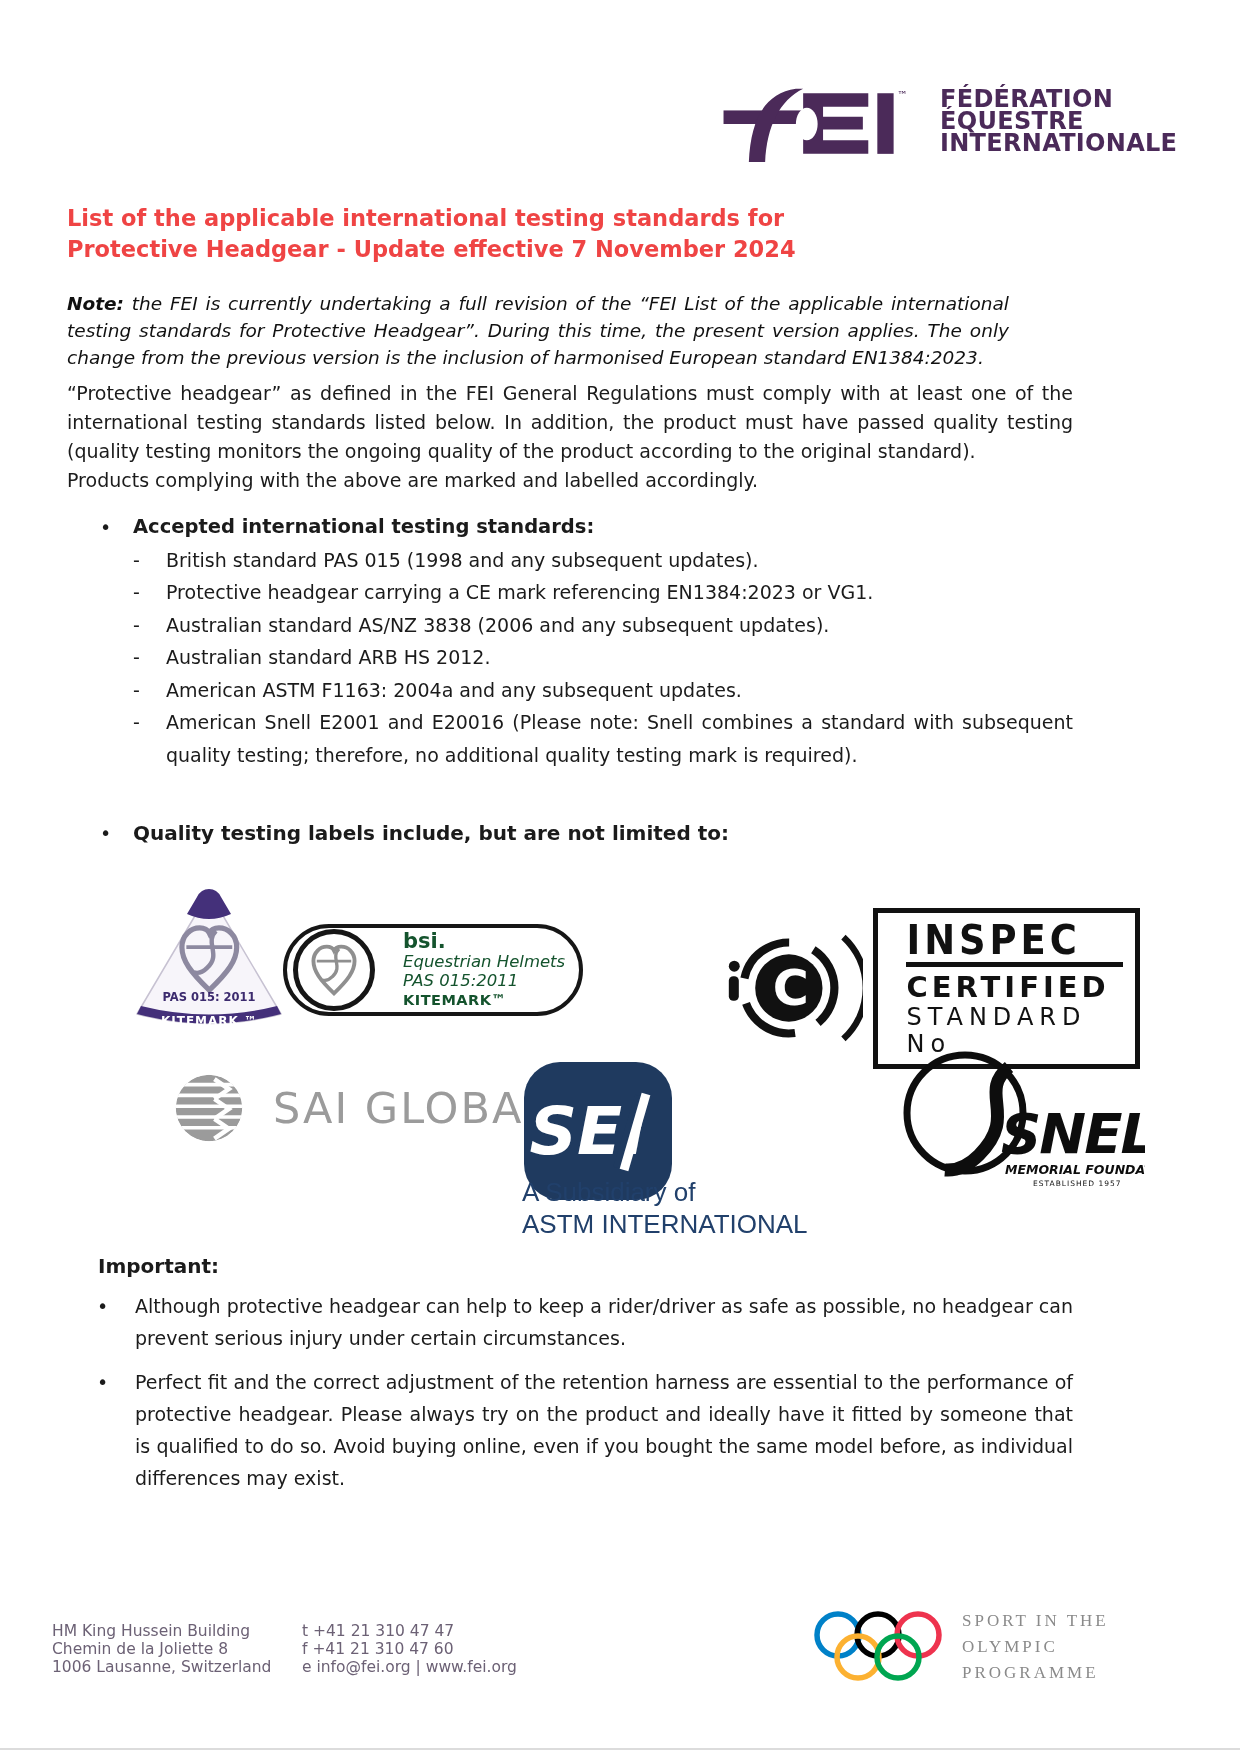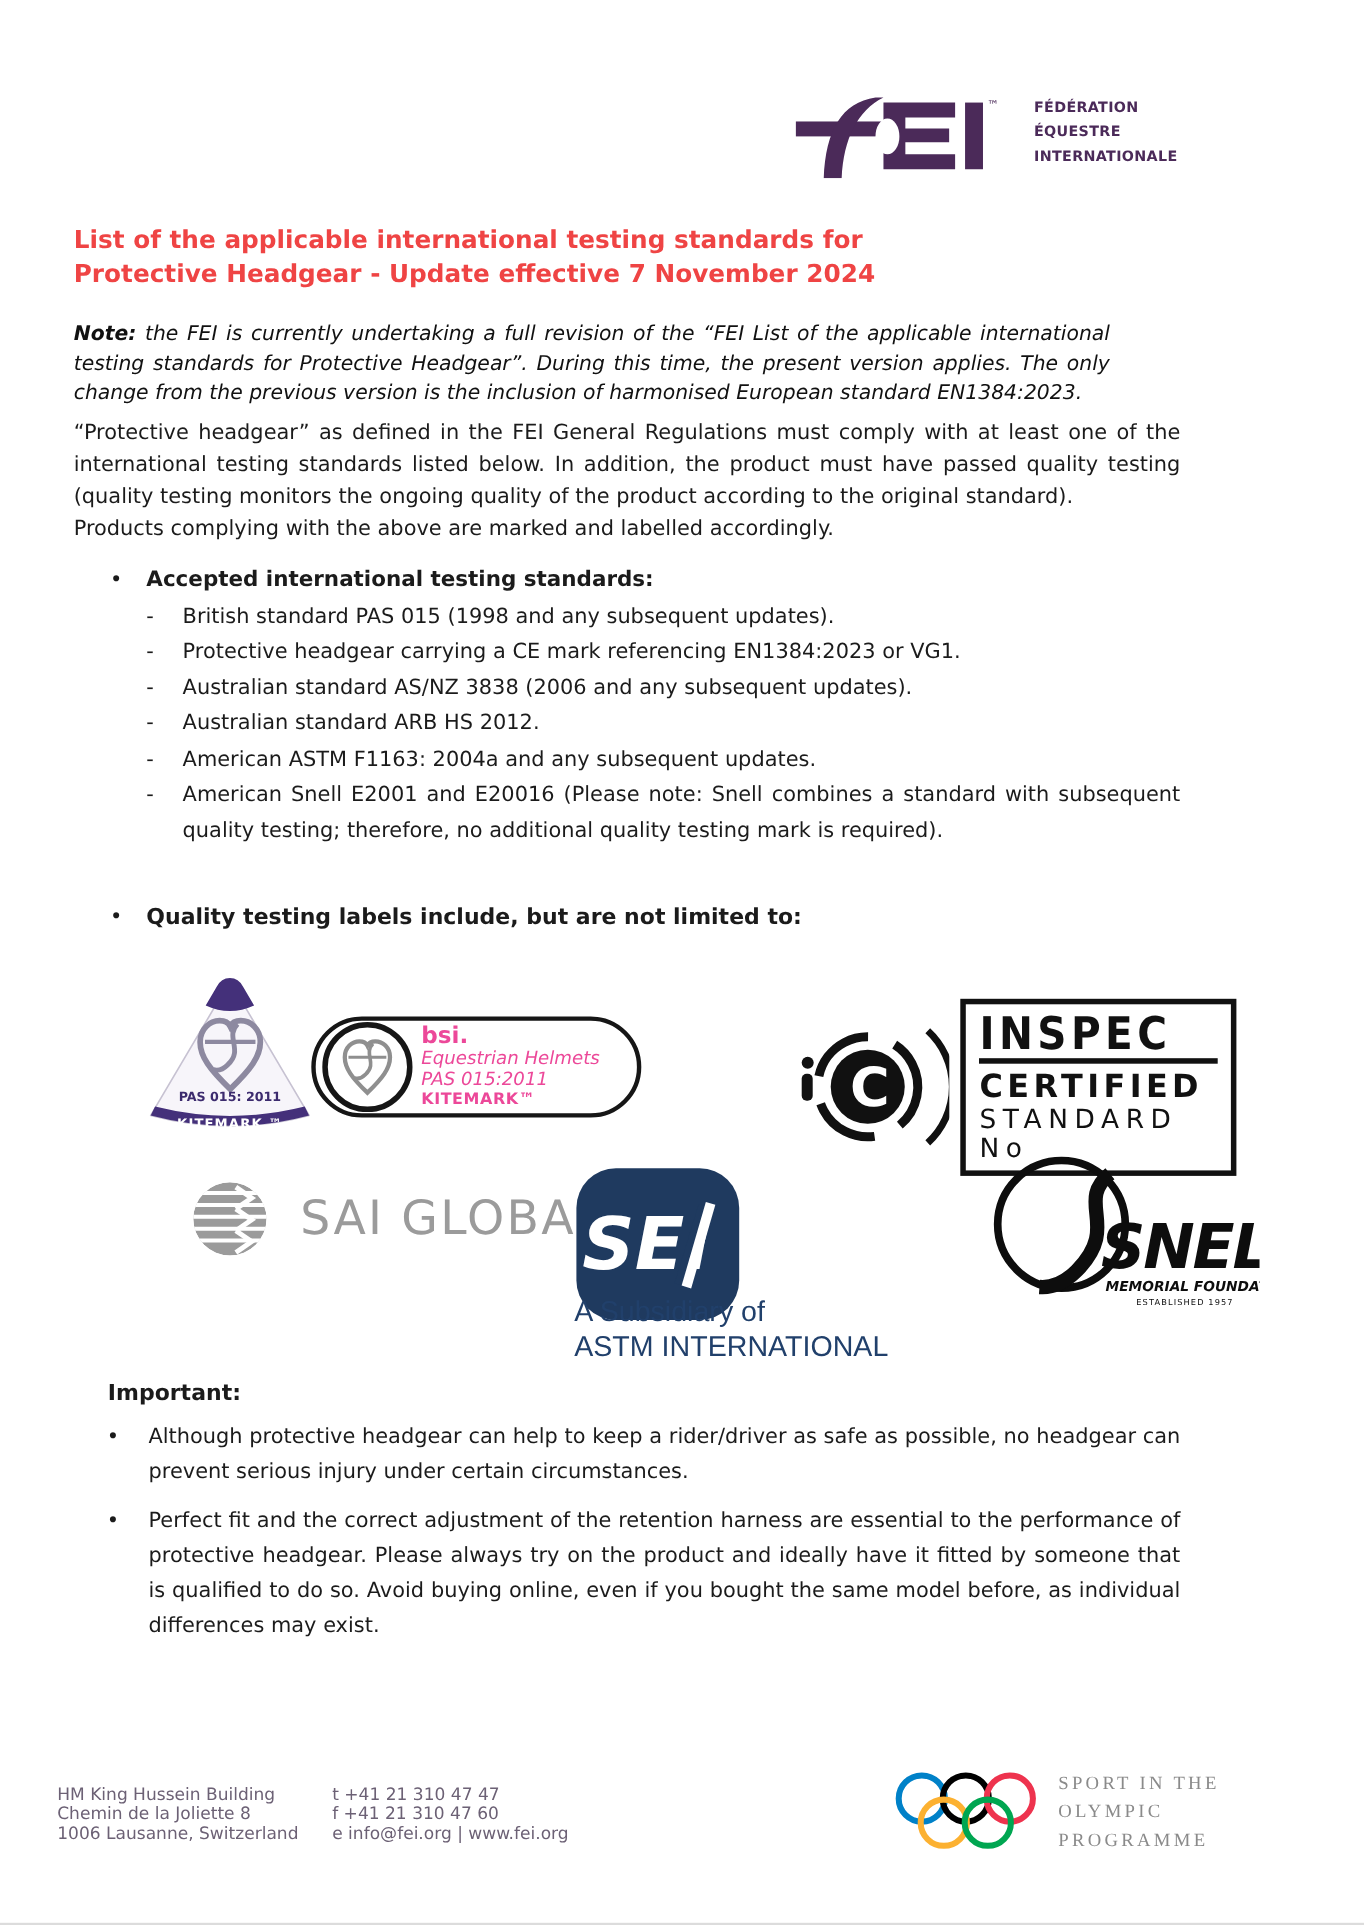--- a/index.html
+++ b/index.html
@@ -2,21 +2,21 @@
 <html><head>
 <meta charset="utf-8">
 <style>
   html,body{margin:0;padding:0;background:#ffffff;}
   .page{
     position:relative;width:1240px;height:1755px;background:#fff;overflow:hidden;
     font-family:"DejaVu Sans","Liberation Sans",sans-serif;color:#1b1b1b;
   }
   
   .fei-header{position:absolute;top:86px;left:716px;display:flex;align-items:flex-start;gap:28px;}
-  .fei-orgname{color:#4b2a59;font-weight:bold;font-size:13px;line-height:22px;letter-spacing:.3px;padding-top:2px;}
+  .fei-orgname{color:#4b2a59;font-weight:bold;font-size:24px;line-height:22px;letter-spacing:.3px;padding-top:2px;}
   
   .content{position:absolute;left:67px;top:0;width:1006px;}
   .doc-title{margin-top:203px;font-size:22.5px;font-weight:bold;line-height:31px;color:#ef4444;}
   .note{margin-top:25px;width:942px;font-style:italic;font-size:18.5px;line-height:27px;text-align:justify;color:#111;}
   .note b{font-weight:bold;}
   .intro{margin-top:8px;font-size:19px;line-height:29px;}
   .intro .p1{text-align:justify;}
   .list1{margin-top:16px;}
   .li{display:flex;line-height:32.5px;font-size:19px;}
   .li .mark{flex:0 0 33px;margin-left:33px;}
@@ -25,26 +25,26 @@
   .li .head{font-weight:bold;font-size:19.5px;}
   .just{text-align:justify;}
   .quality-head{margin-top:46px;}
   
   .logos{position:relative;height:372px;margin-top:30px;}
   .logo{position:absolute;}
   .bsi-plaque{left:216px;top:44px;width:300px;height:92px;border:4px solid #161616;border-radius:50px;
     display:flex;align-items:center;padding-left:6px;box-sizing:border-box;}
   .bsi-circle{width:82px;height:82px;border:5px solid #161616;border-radius:50%;box-sizing:border-box;
     display:flex;align-items:center;justify-content:center;background:#fff;}
-  .bsi-text{margin-left:8px;color:#ec4899;}
+  .bsi-text{margin-left:28px;color:#14532d;}
   .bsi-brand{font-size:21px;font-weight:bold;line-height:22px;}
   .bsi-line{font-size:16.5px;line-height:19px;font-style:italic;}
   .bsi-kite{font-size:14.5px;font-weight:bold;letter-spacing:.5px;line-height:20px;}
   .inspec{left:660px;top:28px;display:flex;align-items:center;}
-  .inspec-box{margin-left:10px;border:5px solid #111;padding:6px 12px 6px 12px;color:#111;}
+  .inspec-box{margin-left:10px;border:5px solid #111;padding:6px 12px 6px 28px;color:#111;}
   .inspec-l1{font-size:41px;font-weight:900;letter-spacing:4px;line-height:42px;border-bottom:5px solid #111;padding-bottom:1px;font-stretch:condensed;}
   .inspec-l2{font-size:29px;font-weight:800;letter-spacing:4px;line-height:34px;margin-top:3px;}
   .inspec-l3{font-size:24px;font-weight:400;letter-spacing:6px;line-height:27px;}
   .sai{left:106px;top:192px;display:flex;align-items:center;gap:28px;}
   .sai-name{font-size:43px;color:#9b9b9b;letter-spacing:2px;font-weight:500;}
   .sei-box{left:455px;top:180px;}
   .snell{left:826px;top:163px;}
   .astm-sub{left:455px;top:296px;color:#21406b;font-size:26px;line-height:32px;font-family:"Liberation Sans","DejaVu Sans",sans-serif;}
   
   .important-head{margin-top:2px;font-size:20px;font-weight:bold;margin-left:31px;}

